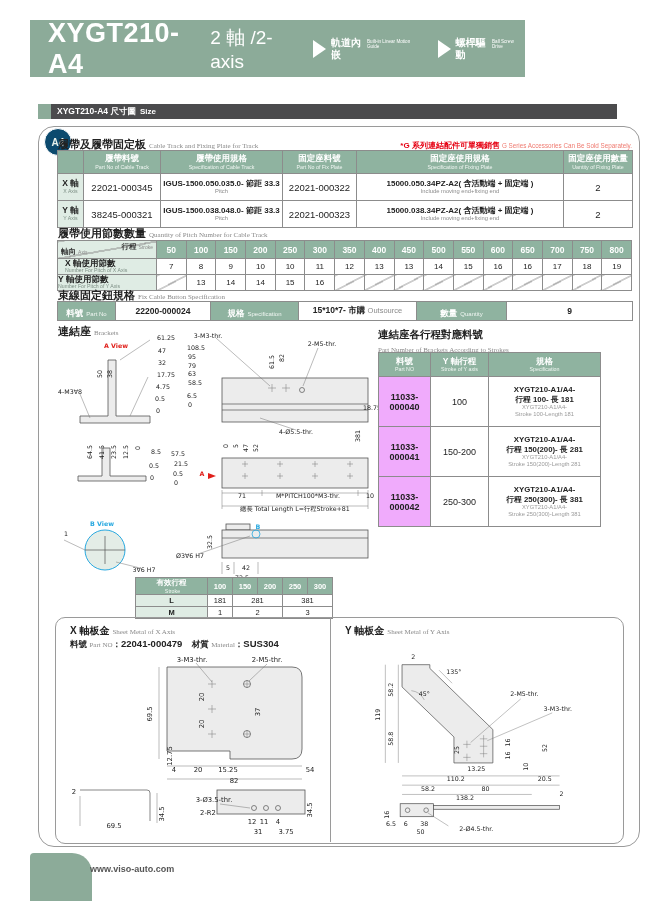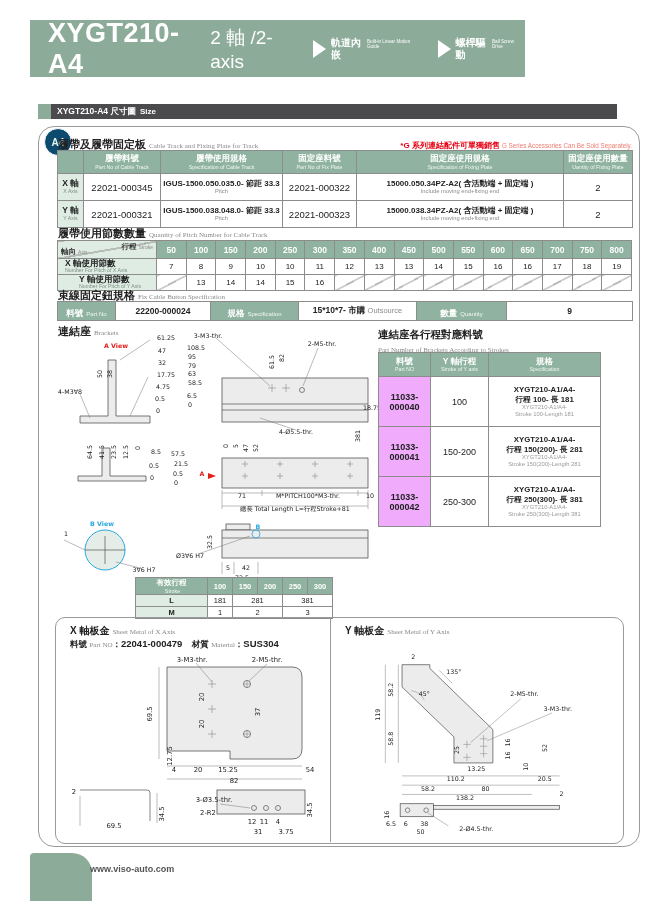--- a/index.html
+++ b/index.html
@@ -197,21 +197,21 @@
             <span class="m">15000.050.34PZ-A2( 含活動端 + 固定端 )</span>
             <span class="s">Include moving end+fixing end</span>
           </td>
       <td class="val">2</td>
     </tr>
     <tr class="d">
       <td class="lg">
             <span class="zh">Y 軸</span>
             <span class="en">Y Axis</span>
           </td>
-      <td class="val">22021-000321</td>
+      <td class="val">38245-000321</td>
       <td class="spec">
             <span class="m">IGUS-1500.038.048.0- 節距 33.3</span>
             <span class="s">Pitch</span>
           </td>
       <td class="val">22021-000323</td>
       <td class="spec">
             <span class="m">15000.038.34PZ-A2( 含活動端 + 固定端 )</span>
             <span class="s">Include moving end+fixing end</span>
           </td>
       <td class="val">2</td>
@@ -265,21 +265,21 @@
           <td class="pitch-cell">13</td>
           <td class="pitch-cell">14</td>
           <td class="pitch-cell">15</td>
           <td class="pitch-cell">16</td>
           <td class="pitch-cell">16</td>
           <td class="pitch-cell">17</td>
           <td class="pitch-cell">18</td>
           <td class="pitch-cell">19</td>
     </tr>
     <tr class="d">
-      <td class="lg" style="text-align:left;padding-left:21px;">
+      <td class="lg" style="text-align:left;padding-left:0;">
             <span class="zh">Y 軸使用節數</span>
             <span class="en">Number For Pitch of Y Axis</span>
           </td>
       <td class="pitch-cell slash"></td>
           <td class="pitch-cell">13</td>
           <td class="pitch-cell">14</td>
           <td class="pitch-cell">14</td>
           <td class="pitch-cell">15</td>
           <td class="pitch-cell">16</td>
           <td class="pitch-cell slash"></td>

